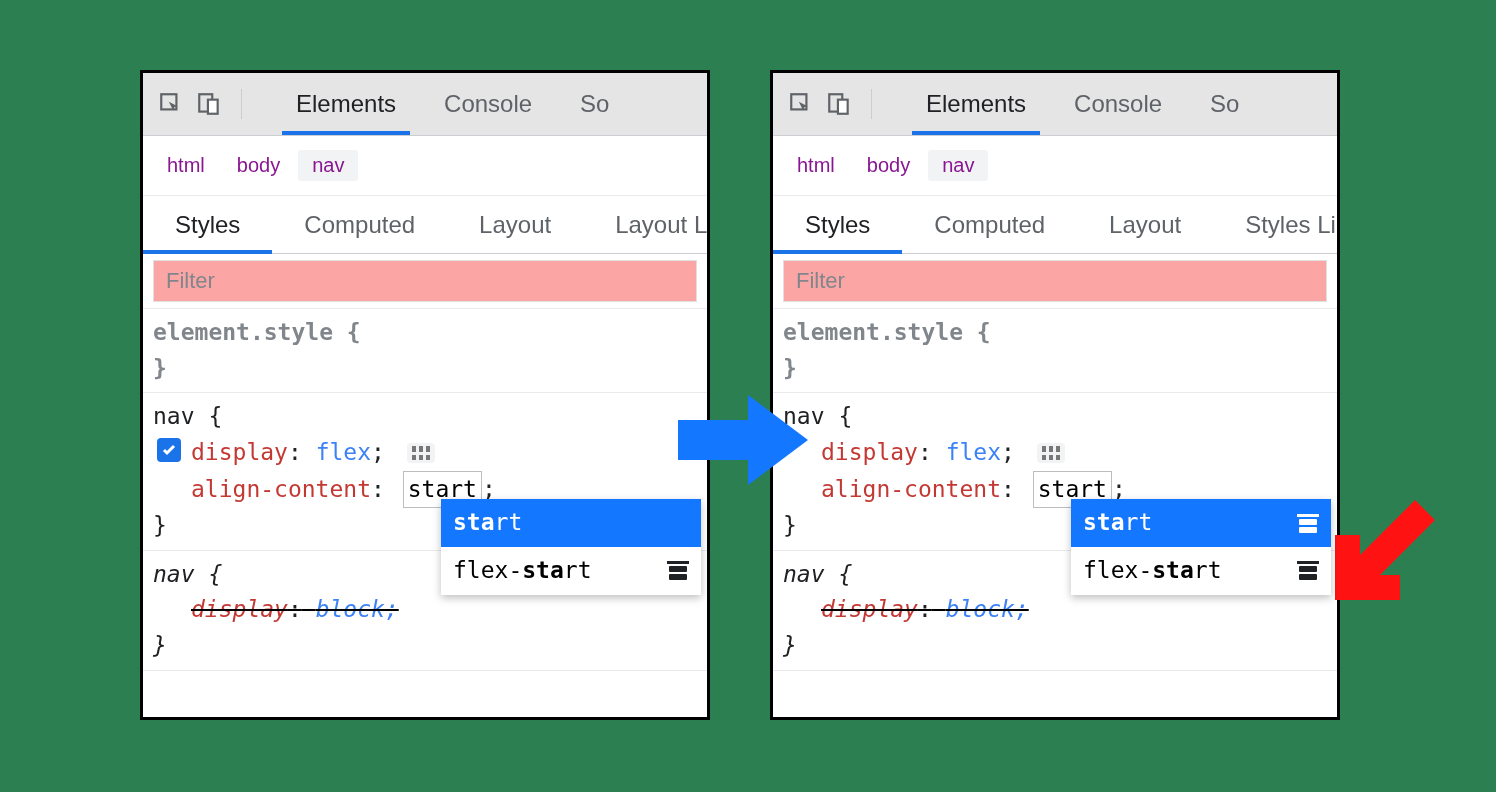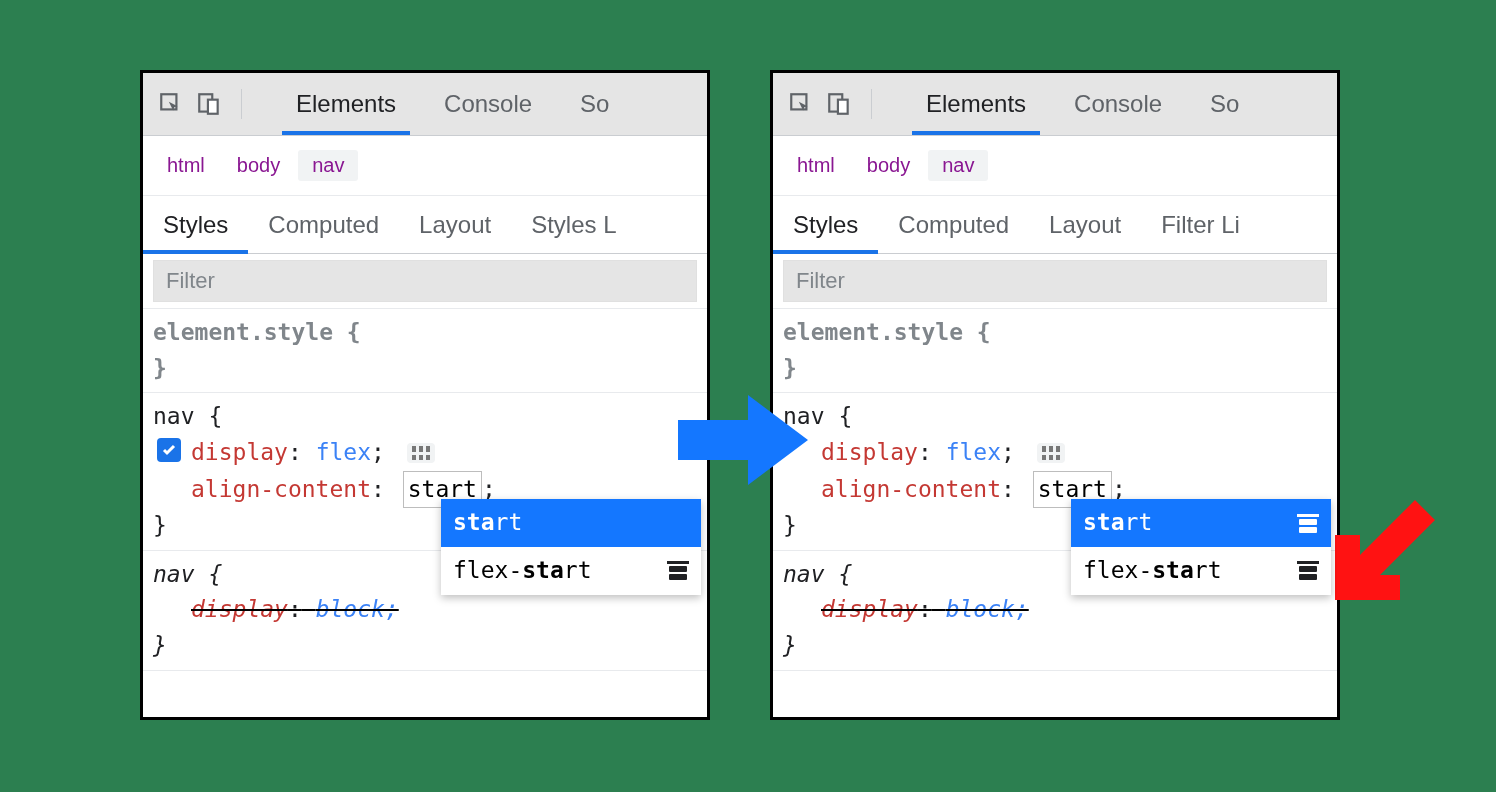--- a/index.html
+++ b/index.html
@@ -66,21 +66,21 @@
   }
   .crumb.selected { background: #f1f3f4; border-radius: 3px; }
 
   
   .subtabs {
     display: flex; align-items: stretch;
     height: 58px;
     border-bottom: 1px solid #cacdd1;
   }
   .subtab {
-    padding: 0 20px;
+    padding: 0 32px;
     display: flex; align-items: center;
     font-size: 24px;
     color: #5f6368;
     cursor: pointer;
     position: relative;
     white-space: nowrap;
   }
   .subtab.active { color: #202124; }
   .subtab.active::after {
     content: "";
@@ -90,21 +90,21 @@
 
   
   .filter-row {
     height: 55px;
     border-bottom: 1px solid #e8eaed;
     padding: 6px 10px;
   }
   .filter-box {
     width: 100%; height: 100%;
     border: 1px solid #e0e0e0;
-    background: #e5e5e5;
+    background: #fca5a5;
     font-size: 22px;
     padding: 0 12px;
     color: #5f6368;
     outline: none;
   }
   .filter-box::placeholder { color: #80868b; }
 
   
   .styles-body {
     font-family: Menlo, Consolas, monospace;
@@ -218,21 +218,21 @@
   <div class="breadcrumb">
     <span class="crumb">html</span>
     <span class="crumb">body</span>
     <span class="crumb selected">nav</span>
   </div>
 
   <div class="subtabs">
     <div class="subtab active">Styles</div>
     <div class="subtab">Computed</div>
     <div class="subtab">Layout</div>
-    <div class="subtab">Styles L</div>
+    <div class="subtab">Layout L</div>
   </div>
 
   <div class="filter-row">
     <input class="filter-box" placeholder="Filter" style="">
   </div>
 
   <div class="styles-body">
 
     <div class="rule-block">
       <div><span class="selector-dim">element.style {</span></div>
@@ -321,21 +321,21 @@
   <div class="breadcrumb">
     <span class="crumb">html</span>
     <span class="crumb">body</span>
     <span class="crumb selected">nav</span>
   </div>
 
   <div class="subtabs">
     <div class="subtab active">Styles</div>
     <div class="subtab">Computed</div>
     <div class="subtab">Layout</div>
-    <div class="subtab">Filter Li</div>
+    <div class="subtab">Styles Li</div>
   </div>
 
   <div class="filter-row">
     <input class="filter-box" placeholder="Filter" style="">
   </div>
 
   <div class="styles-body">
 
     <div class="rule-block">
       <div><span class="selector-dim">element.style {</span></div>

